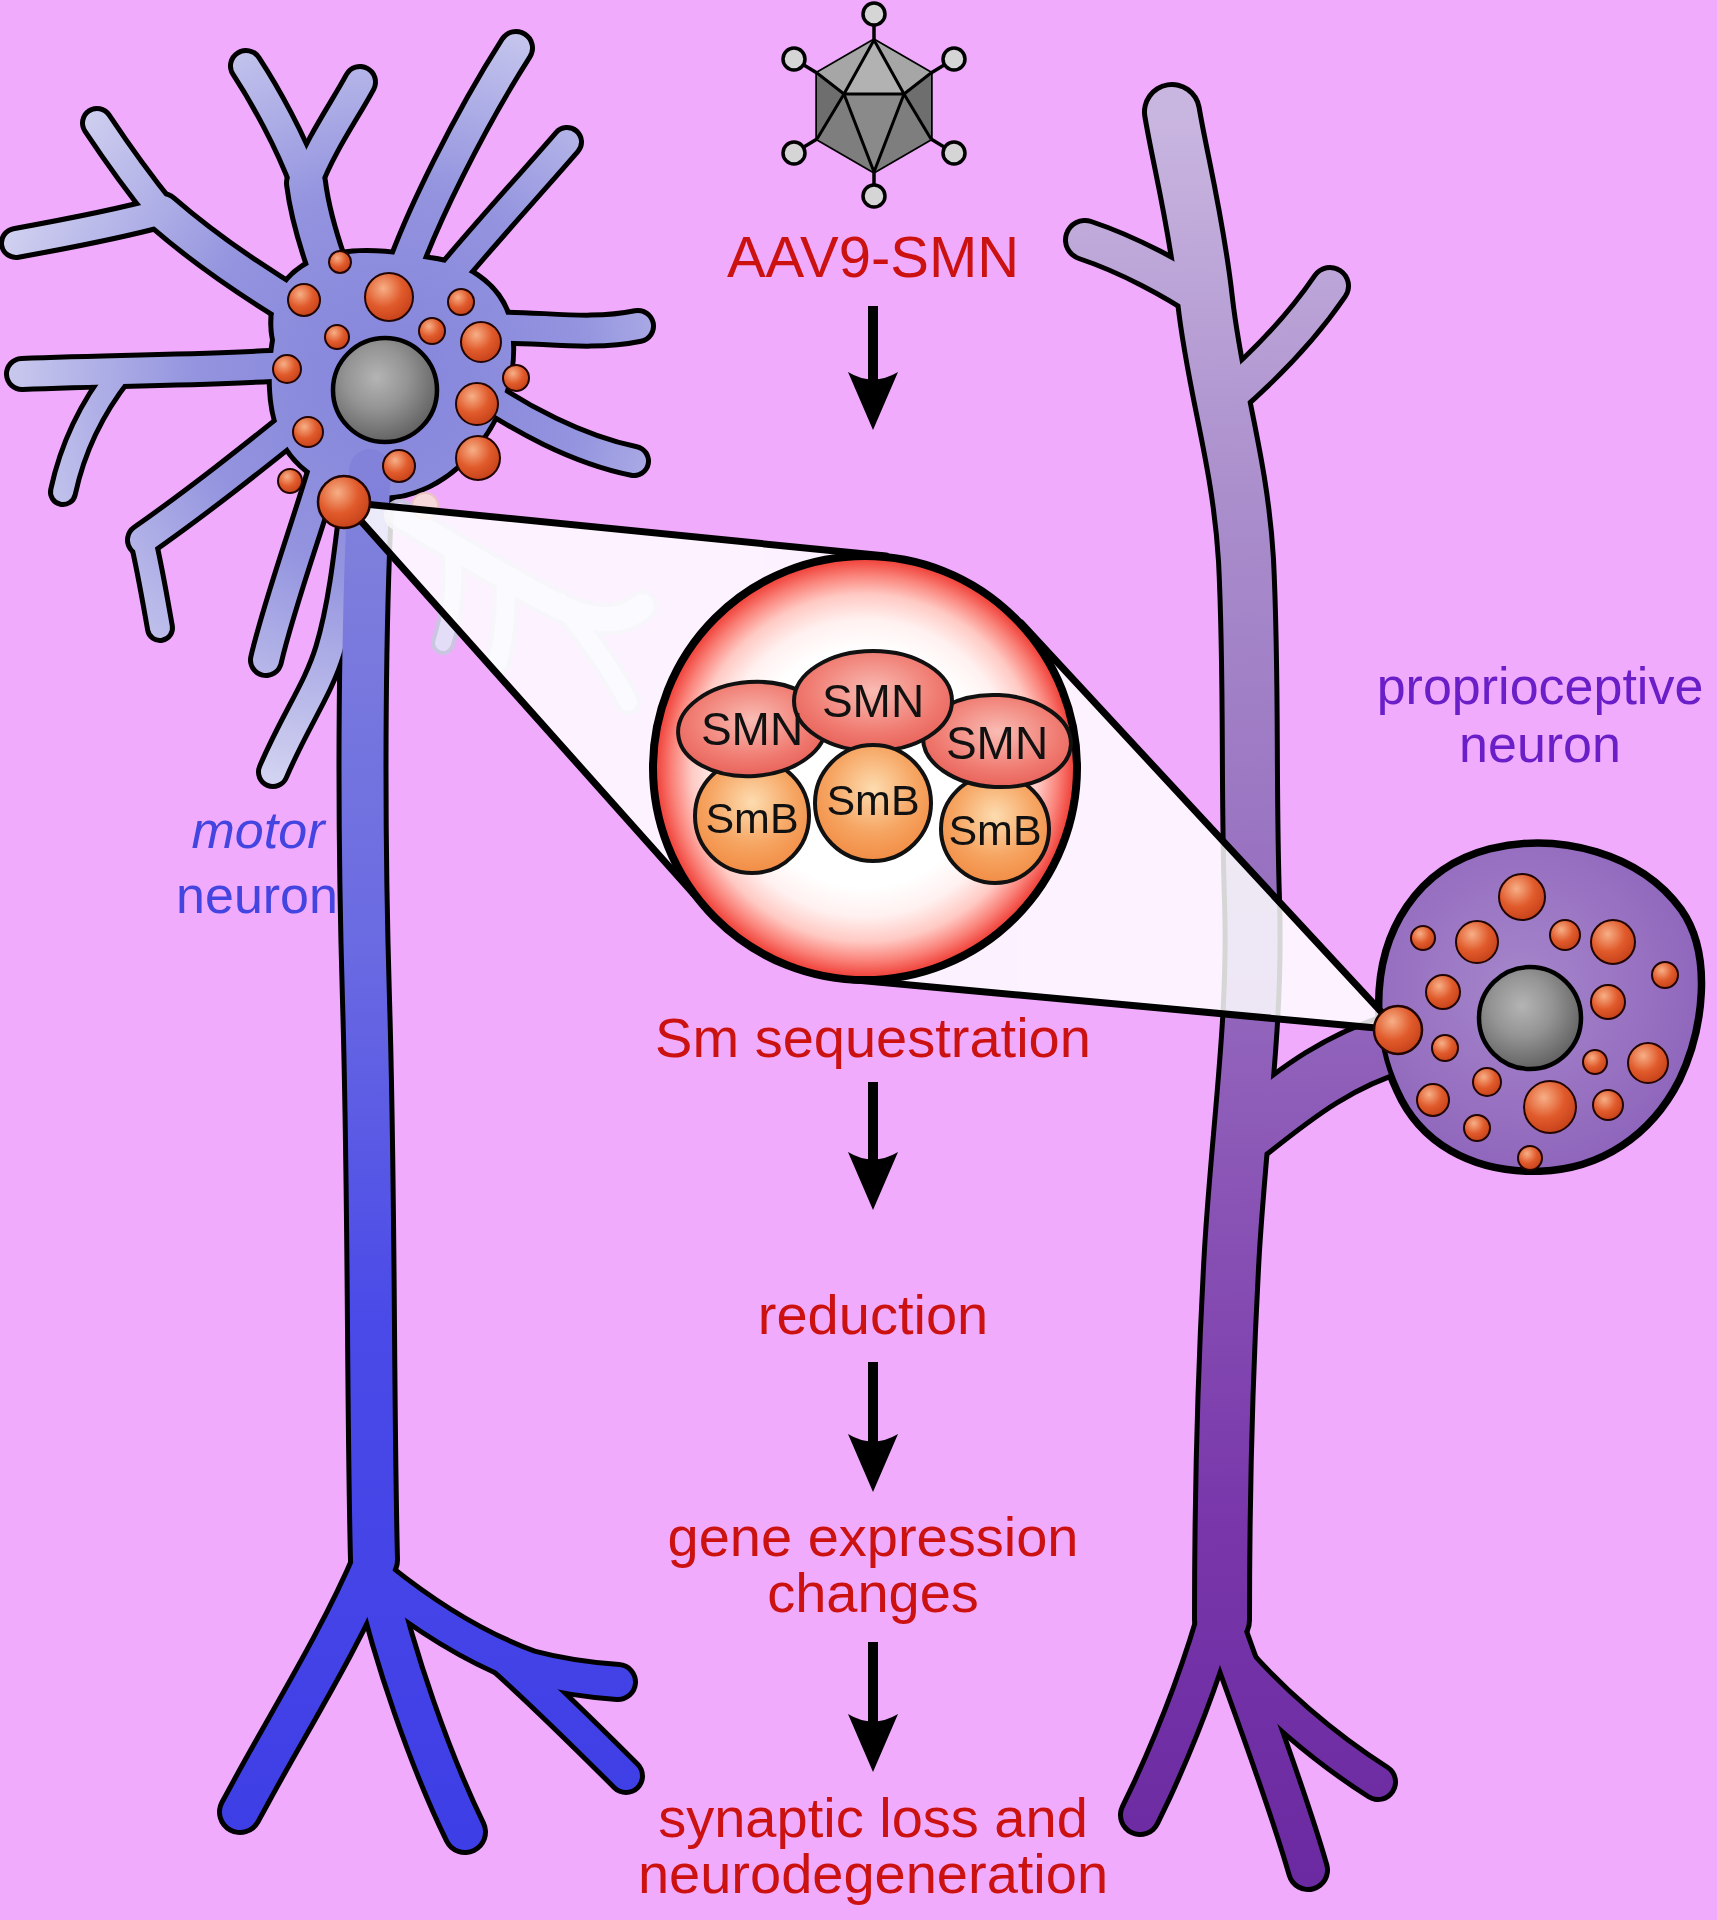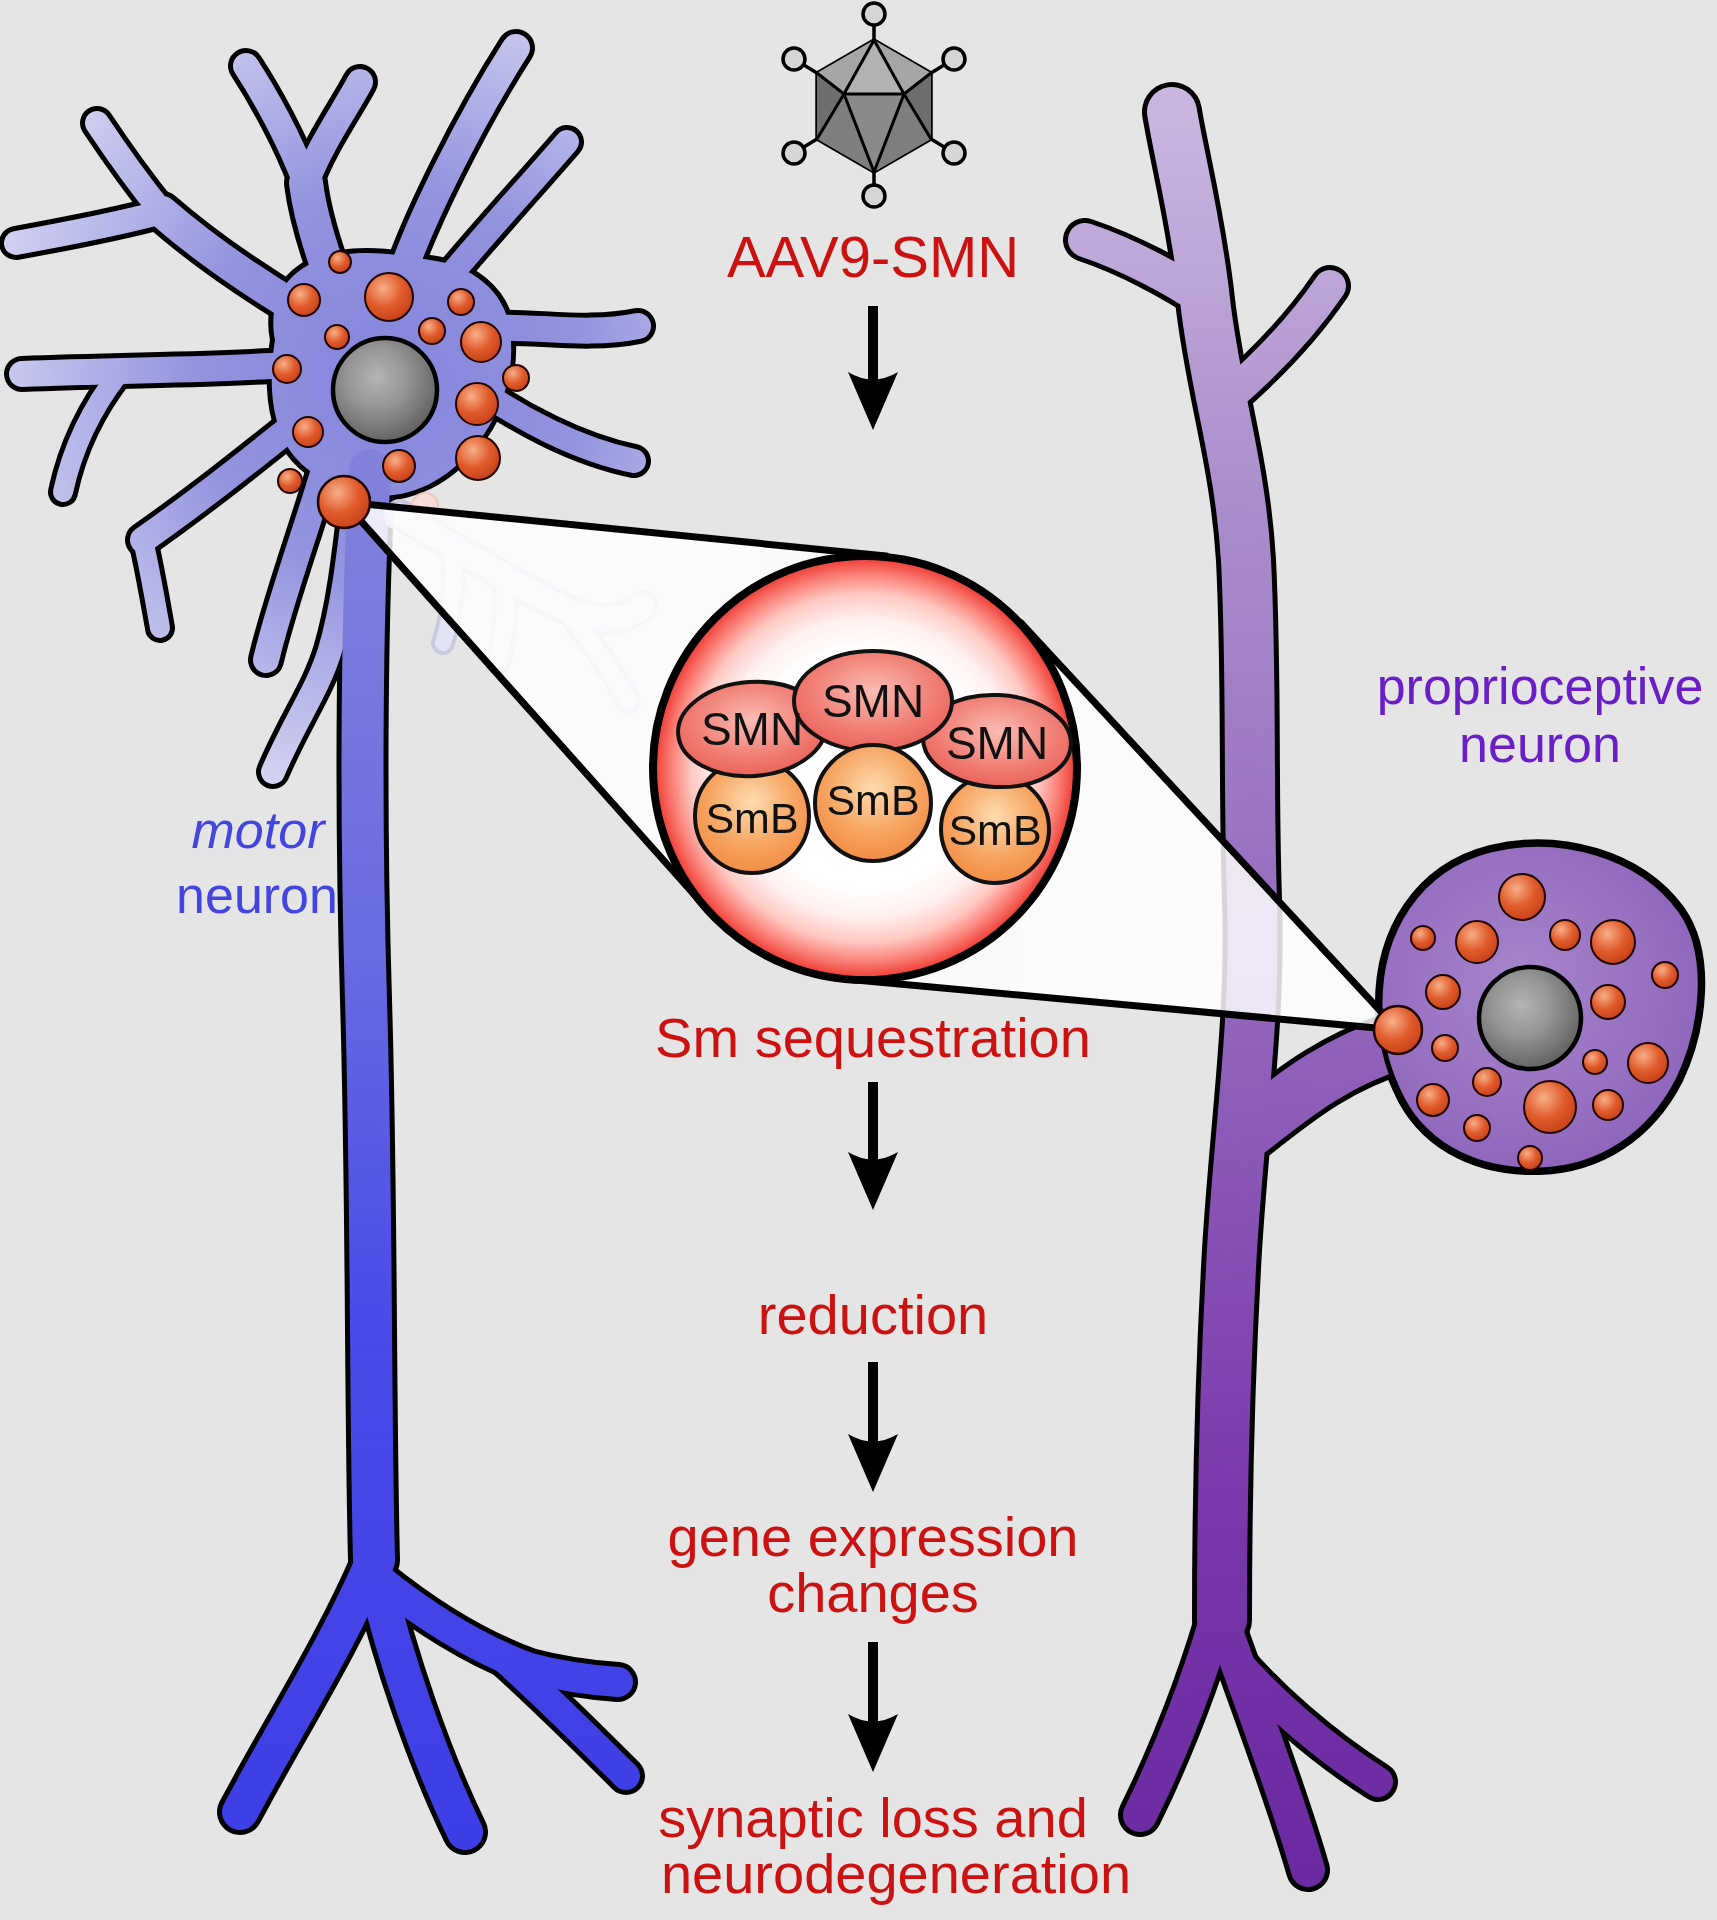--- a/index.html
+++ b/index.html
@@ -1,16 +1,16 @@
 <!DOCTYPE html>
 <html style="--red_label: #cc1111; --motor_label_blue: #4444e0; --proprio_label_purple: #6a1ec8; --motor_neuron_fill: #8c8cde; --motor_axon_blue: #4242e8; --proprio_neuron_fill: #9b77c6; --proprio_axon_purple: #7330a8; --granule_red: #d14a22; --nucleus_gray: #7a7a7a; --smn_blob_red: #e85550; --smb_blob_orange: #f08a3c; --virus_gray: #8f8f8f;"><head>
 <meta charset="utf-8">
 <style>
   html,body{margin:0;padding:0;background:#ffffff;}
-  #stage{position:relative;width:1717px;height:1920px;background:#e5e5e5;overflow:hidden;
+  #stage{position:relative;width:1717px;height:1920px;background:#f0abfc;overflow:hidden;
          font-family:"Liberation Sans","DejaVu Sans",sans-serif;}
   #art{position:absolute;left:0;top:0;}
   .lbl{position:absolute;transform:translate(-50%,-50%);white-space:nowrap;line-height:1;
        font-family:"Liberation Sans","DejaVu Sans",sans-serif;font-weight:400;}
   .red{color:var(--red_label,#cc1111);font-size:56px;}
   .red.big{font-size:58px;}
   .blue{color:var(--motor_label_blue,#4444e0);font-size:52px;}
   .purple{color:var(--proprio_label_purple,#6a1ec8);font-size:52px;}
   .blob-lbl{color:#111111;font-size:46px;}
   .blob-lbl.smb{font-size:43px;text-align:center;}
@@ -289,21 +289,21 @@
     </g>
   </g>
 </svg>
 
 <div class="lbl red big" style="left:873px;top:257px;">AAV9-SMN</div>
 <div class="lbl red" style="left:873px;top:1038px;">Sm sequestration</div>
 <div class="lbl red" style="left:873px;top:1315px;">reduction</div>
 <div class="lbl red" style="left:873px;top:1537px;text-align:center;">gene expression</div>
 <div class="lbl red" style="left:873px;top:1593px;">changes</div>
 <div class="lbl red" style="left:873px;top:1818px;">synaptic loss and</div>
-<div class="lbl red" style="left:896px;top:1874px;">neurodegeneration</div>
+<div class="lbl red" style="left:873px;top:1874px;">neurodegeneration</div>
 
 <div class="lbl blue" style="left:258px;top:830px;font-style:italic;">motor</div>
 <div class="lbl blue" style="left:257px;top:895px;">neuron</div>
 
 <div class="lbl purple" style="left:1540px;top:686px;">proprioceptive</div>
 <div class="lbl purple" style="left:1540px;top:744px;">neuron</div>
 
 <div class="lbl blob-lbl" style="left:752px;top:729px;">SMN</div>
 <div class="lbl blob-lbl" style="left:873px;top:701px;">SMN</div>
 <div class="lbl blob-lbl" style="left:997px;top:743px;">SMN</div>

